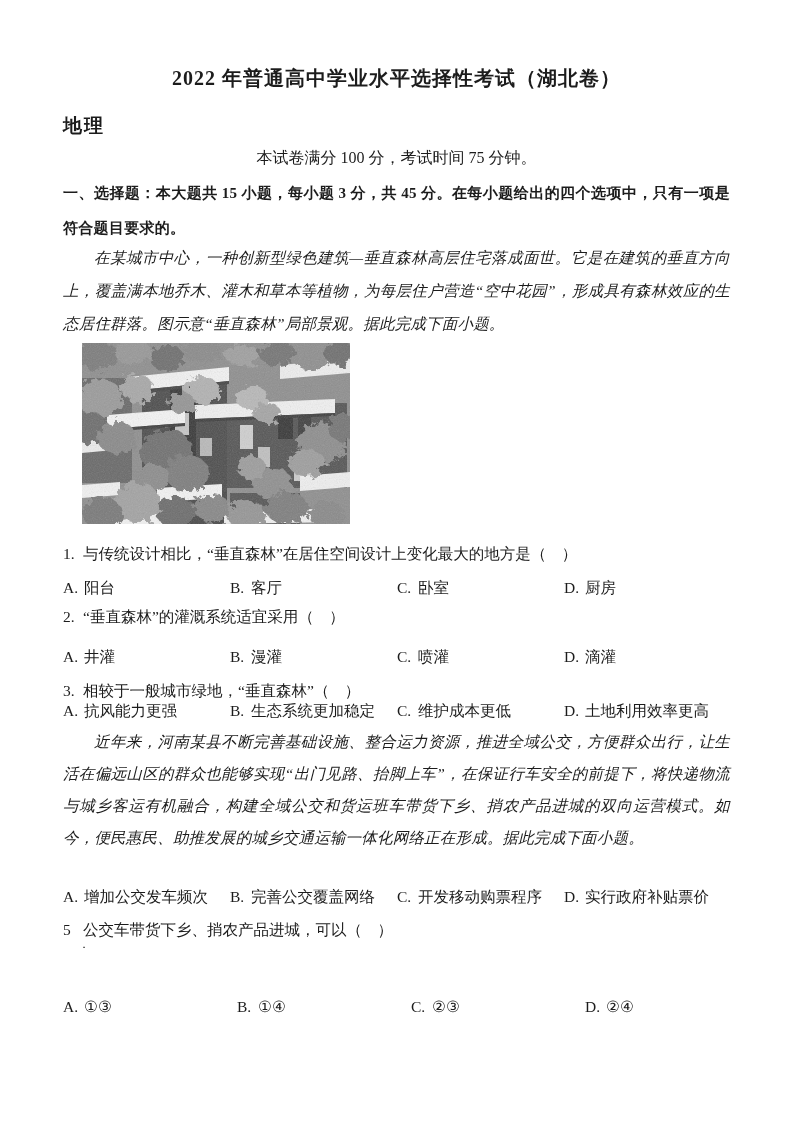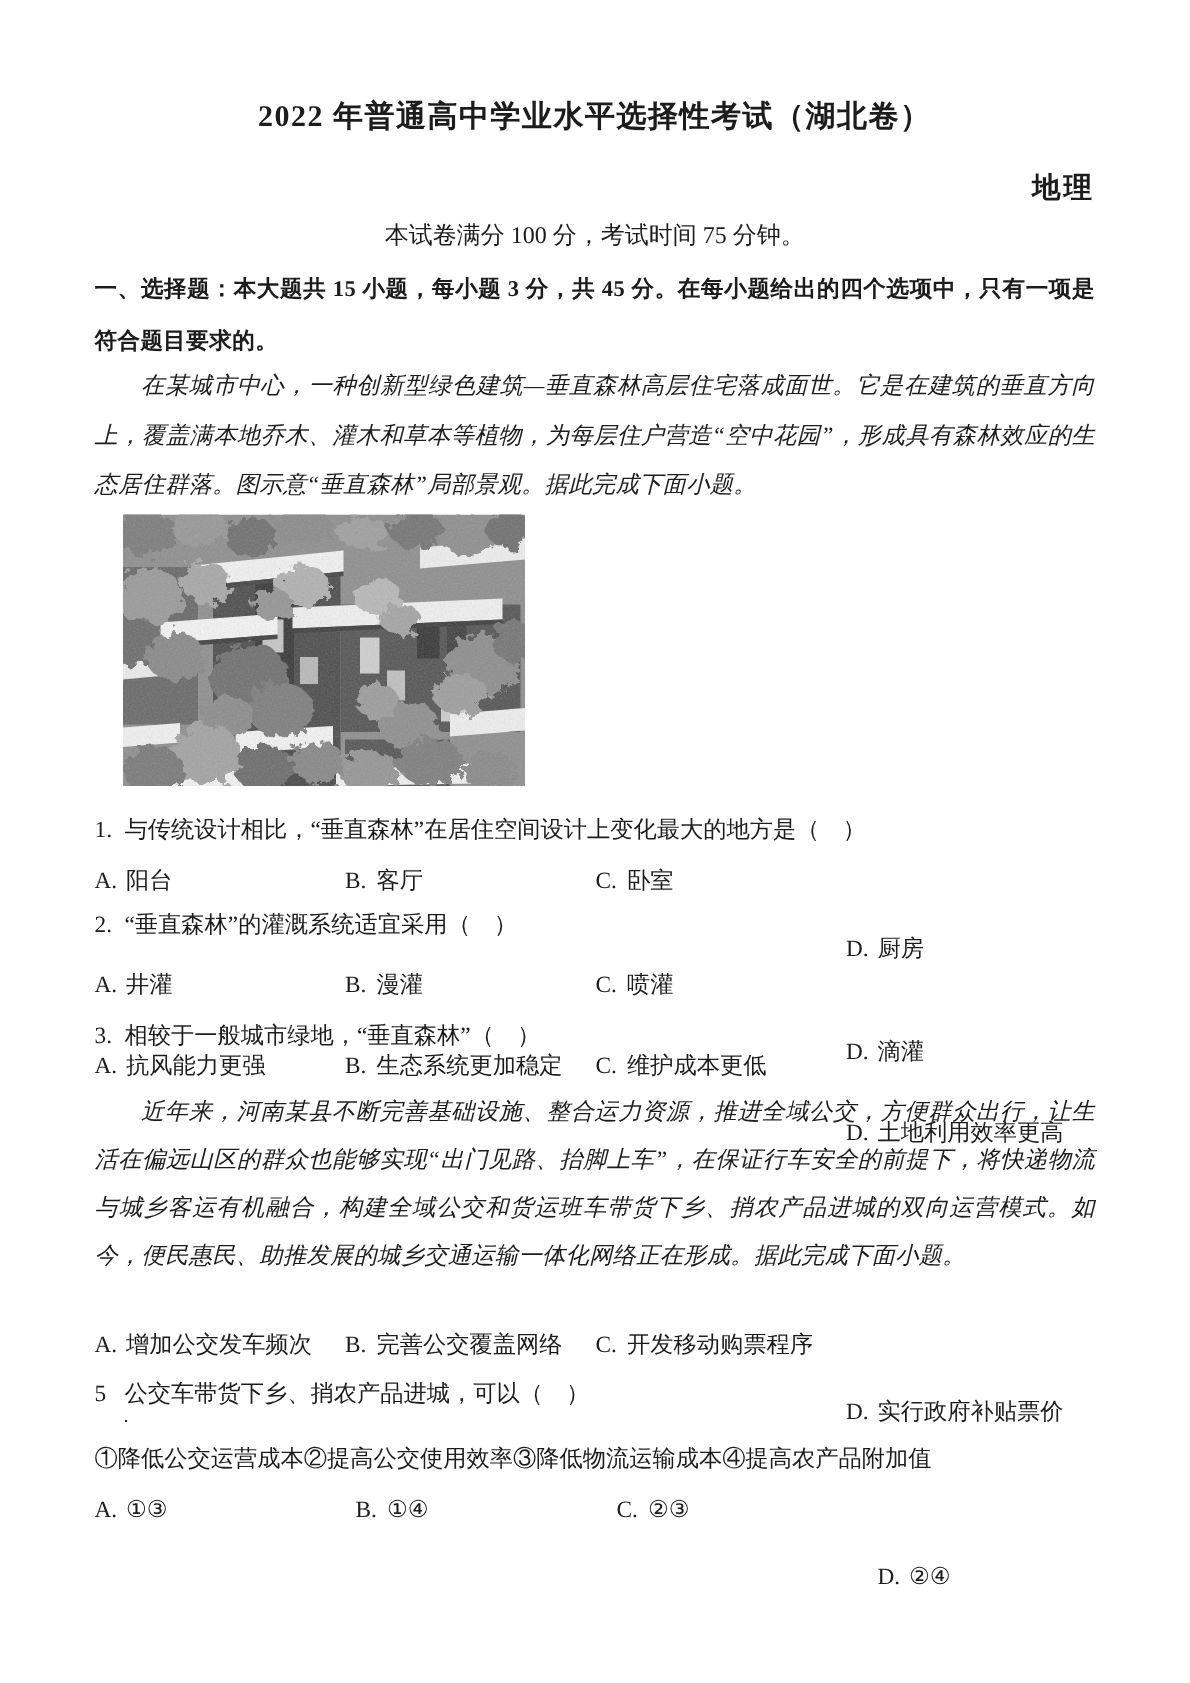--- a/index.html
+++ b/index.html
@@ -3,30 +3,30 @@
 <meta charset="utf-8">
 <style>
   html,body{margin:0;padding:0;background:#ffffff;}
   body{width:793px;height:1122px;}
   .page{
     position:relative;width:793px;height:1122px;background:#ffffff;
     font-family:"Liberation Serif","DejaVu Serif",serif;color:#1c1c1c;overflow:hidden;
   }
   .line{position:absolute;left:63px;right:63px;}
   .title{font-size:20px;font-weight:bold;text-align:center;line-height:28px;letter-spacing:1px;}
-  .subject{font-size:19px;font-weight:bold;text-align:right;line-height:28px;letter-spacing:2px;}
+  .subject{font-size:19px;font-weight:bold;text-align:left;line-height:28px;letter-spacing:2px;}
   .note{font-size:16px;font-weight:normal;text-align:center;line-height:22px;}
   .section-heading{font-size:15px;font-weight:bold;line-height:35px;text-align:justify;letter-spacing:0.3px;}
   .passage{font-size:15.5px;font-style:italic;line-height:33px;text-align:justify;text-indent:2em;letter-spacing:0.2px;}
   .passage2{line-height:32px;}
   .stem{font-size:15.5px;line-height:24px;white-space:nowrap;}
   .opts{font-size:15.5px;line-height:24px;white-space:nowrap;}
   .qnum{display:inline-block;min-width:20px;}
   .opt{display:inline-block;width:167px;vertical-align:top;}
-  .opts .opt:last-child{width:auto;margin-top:45px;}
+  .opts .opt:last-child{width:auto;}
   .opts-wide .opt{width:174px;}
   .olabel{display:inline-block;min-width:21px;}
   .numbered-items{font-size:15.5px;line-height:24px;white-space:nowrap;}
   .stray{position:absolute;left:78px;top:938px;font-size:12px;line-height:12px;}
   .photo{position:absolute;left:82px;width:268px;height:181px;}
   .photo svg{display:block;width:268px;height:181px;}
 </style>
 </head>
 <body>
 
@@ -149,18 +149,17 @@
   <div class="line passage passage2" style="top:726px">近年来，河南某县不断完善基础设施、整合运力资源，推进全域公交，方便群众出行，让生活在偏远山区的群众也能够实现“出门见路、抬脚上车”，在保证行车安全的前提下，将快递物流与城乡客运有机融合，构建全域公交和货运班车带货下乡、捎农产品进城的双向运营模式。如今，便民惠民、助推发展的城乡交通运输一体化网络正在形成。据此完成下面小题。</div>
 
   <div class="line opts" style="top:885px">
     <span class="opt"><span class="olabel">A.</span><span>增加公交发车频次</span></span><span class="opt"><span class="olabel">B.</span><span>完善公交覆盖网络</span></span><span class="opt"><span class="olabel">C.</span><span>开发移动购票程序</span></span><span class="opt"><span class="olabel">D.</span><span>实行政府补贴票价</span></span>
   </div>
 
   <div class="line stem" style="top:918px">
     <span class="qnum">5</span><span>公交车带货下乡、捎农产品进城，可以（　）</span>
   </div>
   <div class="stray">．</div>
-  <div class="line numbered-items" style="top:961px">①降低公交运营成本②提高公交使用效率③降低物流运输成本④提高农产品附加值</div>
   <div class="line opts opts-wide" style="top:995px">
     <span class="opt"><span class="olabel">A.</span><span>①③</span></span><span class="opt"><span class="olabel">B.</span><span>①④</span></span><span class="opt"><span class="olabel">C.</span><span>②③</span></span><span class="opt"><span class="olabel">D.</span><span>②④</span></span>
   </div>
 
 </div>
 
 </body></html>

